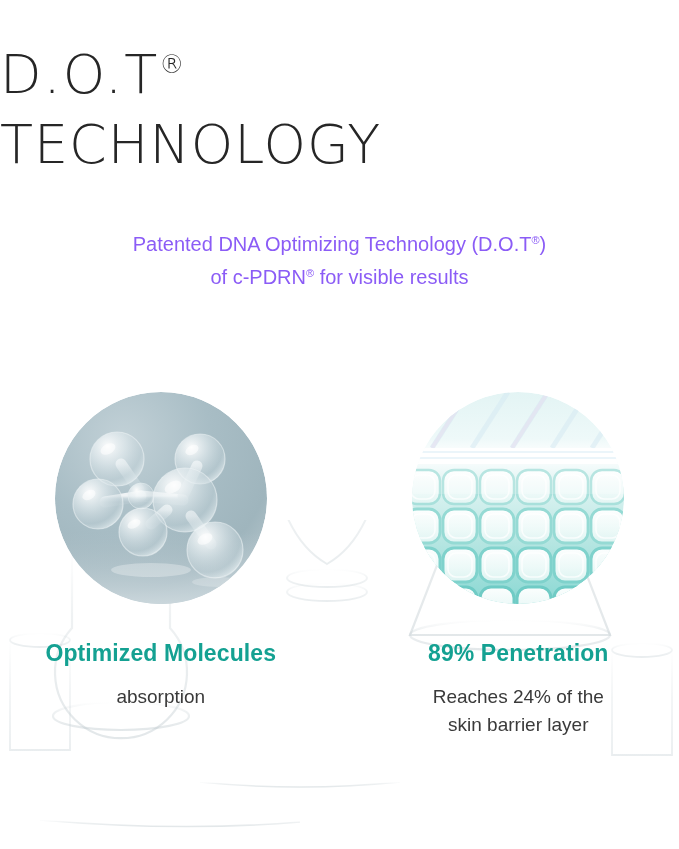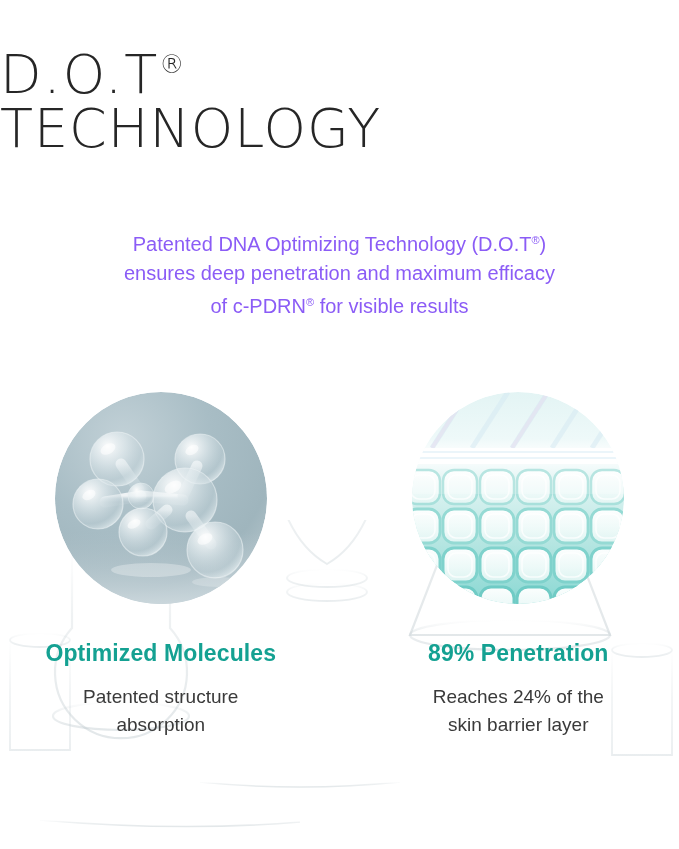--- a/index.html
+++ b/index.html
@@ -49,20 +49,21 @@
     letter-spacing: 1.5px;
     line-height: 1.0;
     white-space: nowrap;
   }
   .title-line-1 {
     font-size: 54px;
     letter-spacing: 2px;
   }
   .title-line-2 {
     font-size: 54px;
+    margin-top: 16px;
     letter-spacing: 1px;
   }
   .reg-title {
     font-size: 25px;
     vertical-align: 20px;
     letter-spacing: 0;
   }
 
   
   .subtitle-block {
@@ -195,21 +196,20 @@
     </g>
   </svg>
 
   <div class="title-block">
     <div class="title-line title-line-1"><span>D.O.T</span><span class="reg-title">®</span></div>
     <div class="title-line title-line-2">TECHNOLOGY</div>
   </div>
 
   <div class="subtitle-block">
     <div class="subtitle-line"><span>Patented DNA Optimizing Technology (D.O.T</span><span class="reg-sub">®</span><span>)</span></div>
-    <div class="subtitle-line">ensures deep penetration and maximum efficacy</div>
     <div class="subtitle-line"><span>of c-PDRN</span><span class="reg-sub">®</span><span>  for visible results</span></div>
   </div>
 
   <div class="features">
 
     <div class="feature-col">
       <div class="circle-img">
         <svg viewBox="0 0 212 212" width="212" height="212">
           <defs>
             <radialGradient id="molBg" cx="32%" cy="22%" r="92%">
@@ -264,21 +264,20 @@
             <ellipse cx="79" cy="132" rx="7" ry="4" transform="rotate(-28 79 132)"></ellipse>
             <ellipse cx="150" cy="147" rx="8" ry="5" transform="rotate(-28 150 147)"></ellipse>
           </g>
 
           <ellipse cx="96" cy="178" rx="40" ry="7" fill="#ffffff" opacity="0.30"></ellipse>
           <ellipse cx="163" cy="190" rx="26" ry="5" fill="#ffffff" opacity="0.22"></ellipse>
         </svg>
       </div>
       <div class="feature-heading">Optimized Molecules</div>
       <div class="feature-caption">
-        <div>Patented structure</div>
         <div>absorption</div>
       </div>
     </div>
 
     <div class="feature-col">
       <div class="circle-img">
         <svg viewBox="0 0 212 212" width="212" height="212">
           <defs>
             <clipPath id="circClip">
                 <circle cx="106" cy="106" r="106"></circle>

